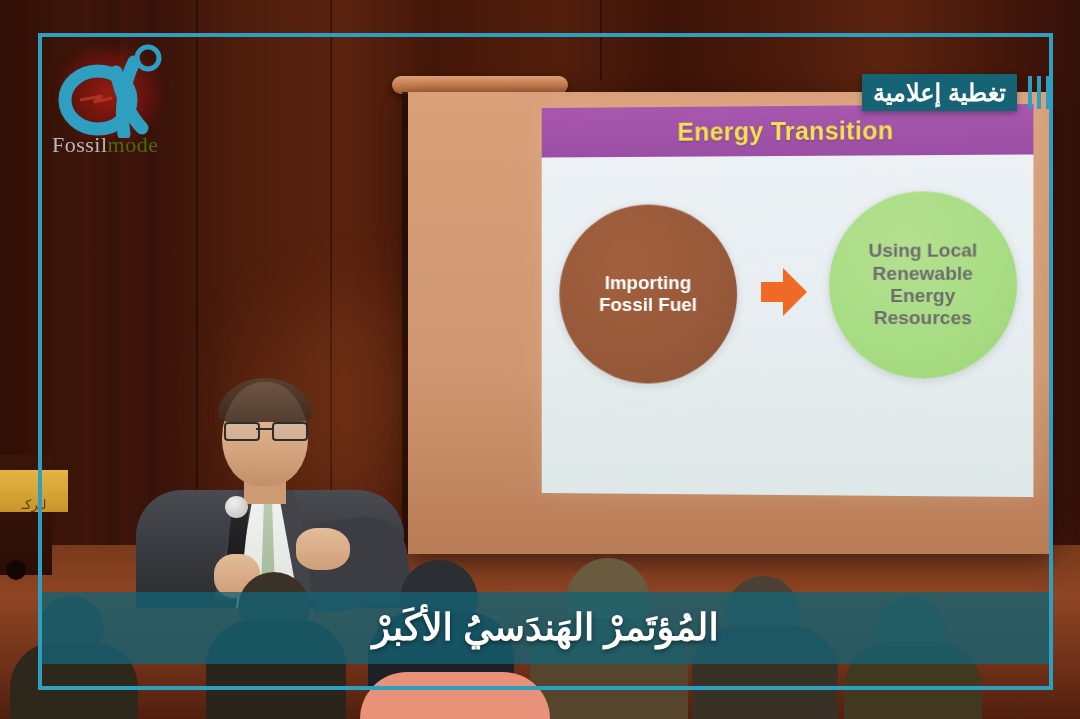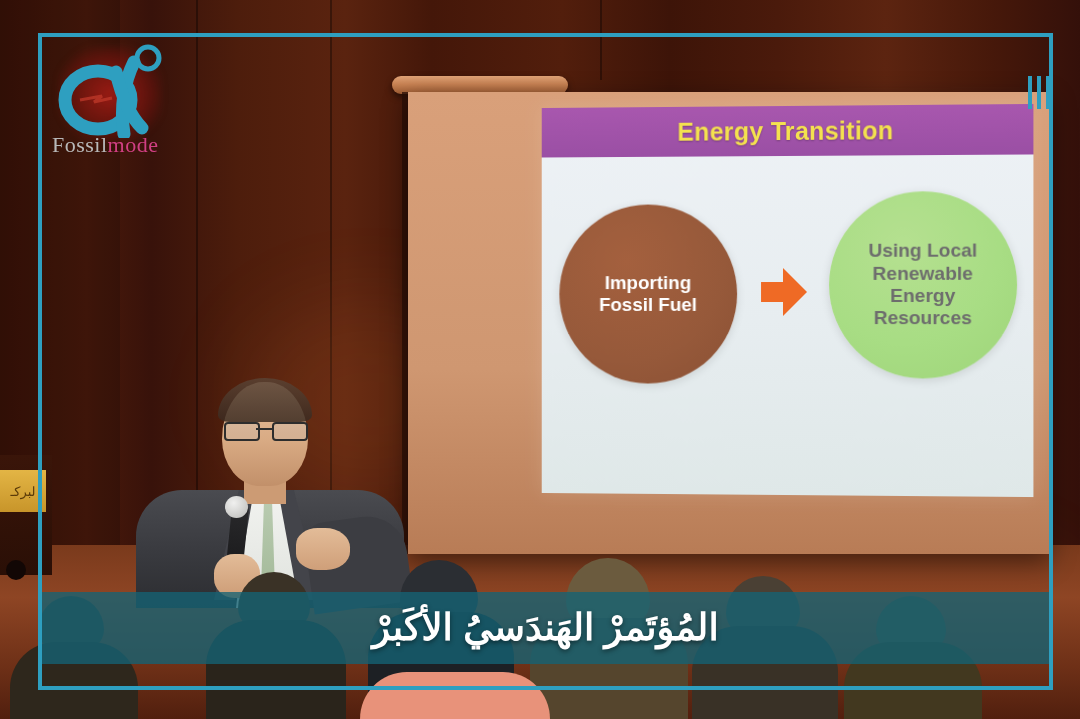--- a/index.html
+++ b/index.html
@@ -107,23 +107,23 @@
   .sp-mic-head{position:absolute;left:107px;top:118px;width:23px;height:22px;
     border-radius:50%;background:radial-gradient(circle at 38% 32%,#f0f0ef,#b9b9b6);}
 
   
   .aud{position:absolute;border-radius:50% 50% 38% 38%/60% 60% 40% 40%;}
   .aud-body{position:absolute;border-radius:46px 46px 0 0;}
 
   
   .podium{position:absolute;left:0px;top:455px;width:52px;height:120px;
     background:linear-gradient(180deg,#3a1509 0%,#2a0f06 100%);}
-  .podium-sign{position:absolute;left:0px;top:470px;width:46px;height:42px;
+  .podium-sign{position:absolute;left:0px;top:470px;width:68px;height:42px;
     background:linear-gradient(180deg,#e3b545 0%,#c8952a 100%);
-    display:flex;align-items:center;justify-content:center;overflow:hidden;}
+    display:flex;align-items:flex-end;justify-content:center;overflow:hidden;}
   .podium-sign span{font-size:13px;color:#5a3a08;direction:rtl;white-space:nowrap;}
   .podium-knob{position:absolute;left:6px;top:560px;width:20px;height:20px;
     border-radius:50%;background:#120705;}
 
   
   .frame{position:absolute;left:38px;top:33px;width:1015px;height:657px;
     border:4px solid #2e9fc0;box-sizing:border-box;pointer-events:none;}
 
   
   .badge{position:absolute;right:63px;top:74px;height:37px;
@@ -144,21 +144,21 @@
   
   .logo{position:absolute;left:46px;top:42px;width:150px;height:118px;}
   .logo-glow{position:absolute;left:12px;top:4px;width:104px;height:96px;
     border-radius:22px;background:radial-gradient(ellipse at 50% 50%,
       rgba(190,30,24,.72) 0%,rgba(140,20,16,.42) 55%,rgba(80,14,10,0) 78%);
     filter:blur(3px);}
   .logo-mark{position:absolute;left:4px;top:0px;}
   .logo-text{position:absolute;left:6px;top:90px;font-size:22px;
     font-family:"Liberation Serif",serif;letter-spacing:.5px;white-space:nowrap;}
   .logo-text .a{color:#cfd6d8;opacity:.85;}
-  .logo-text .b{color:#ec4899;opacity:.85;}
+  .logo-text .b{color:#4d7c0f;opacity:.85;}
 </style>
 </head>
 <body>
 
 <div class="stage">
 
   <div class="photo">
     <div class="wall-seam" style="left:196px;top:0;height:560px;"></div>
     <div class="wall-seam" style="left:330px;top:0;height:560px;"></div>
     <div class="wall-seam" style="left:600px;top:0;height:80px;"></div>
@@ -252,20 +252,23 @@
   <div class="aud-body" style="left:10px;top:642px;width:128px;height:77px;background:#2e271c;"></div>
 
   <div class="aud-body" style="left:360px;top:672px;width:190px;height:47px;background:#e8927a;border-radius:60px 60px 0 0;"></div>
 
   <div class="banner">
     <span>المُؤتَمرْ الهَندَسيُ الأكَبرْ</span>
   </div>
 
   <div class="frame"></div>
 
+  <div class="badge">
+    <span>تغطية إعلامية</span>
+  </div>
   <div class="bars">
     <i></i>
     <i></i>
     <i></i>
   </div>
 
   <div class="logo">
     <div class="logo-glow"></div>
     <svg class="logo-mark" width="130" height="96" viewBox="0 0 130 96">
       <ellipse cx="48" cy="58" rx="33" ry="29" fill="none" stroke="#2e9fc0" stroke-width="13"></ellipse>

